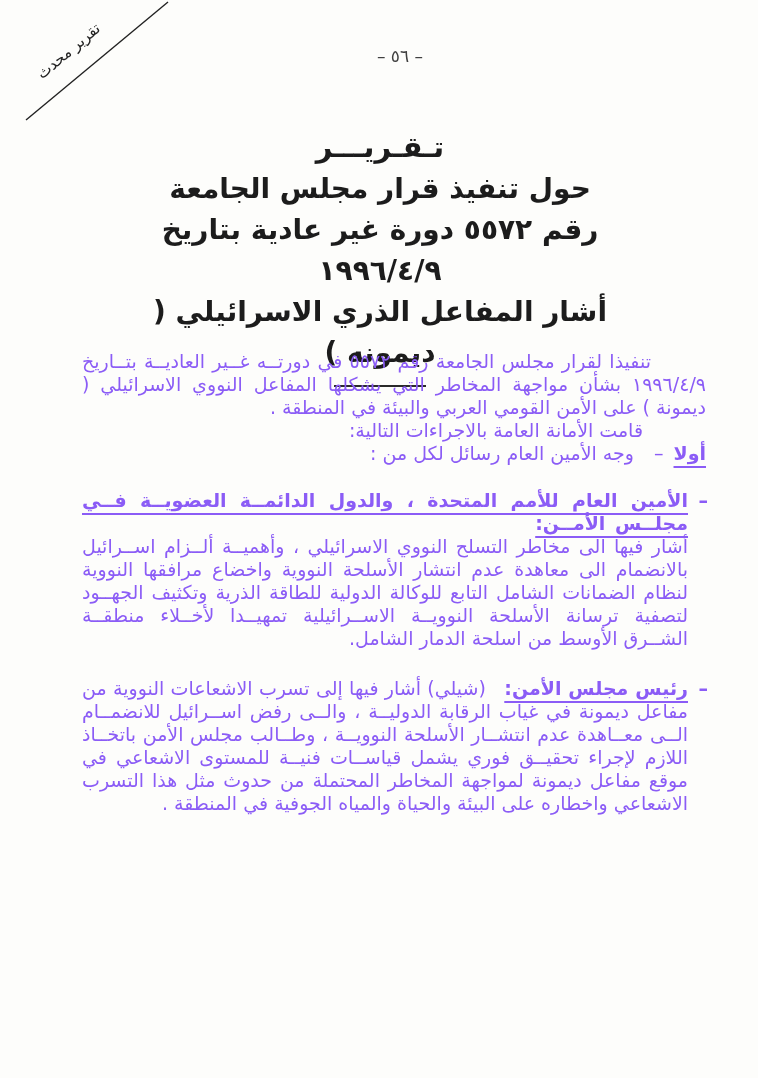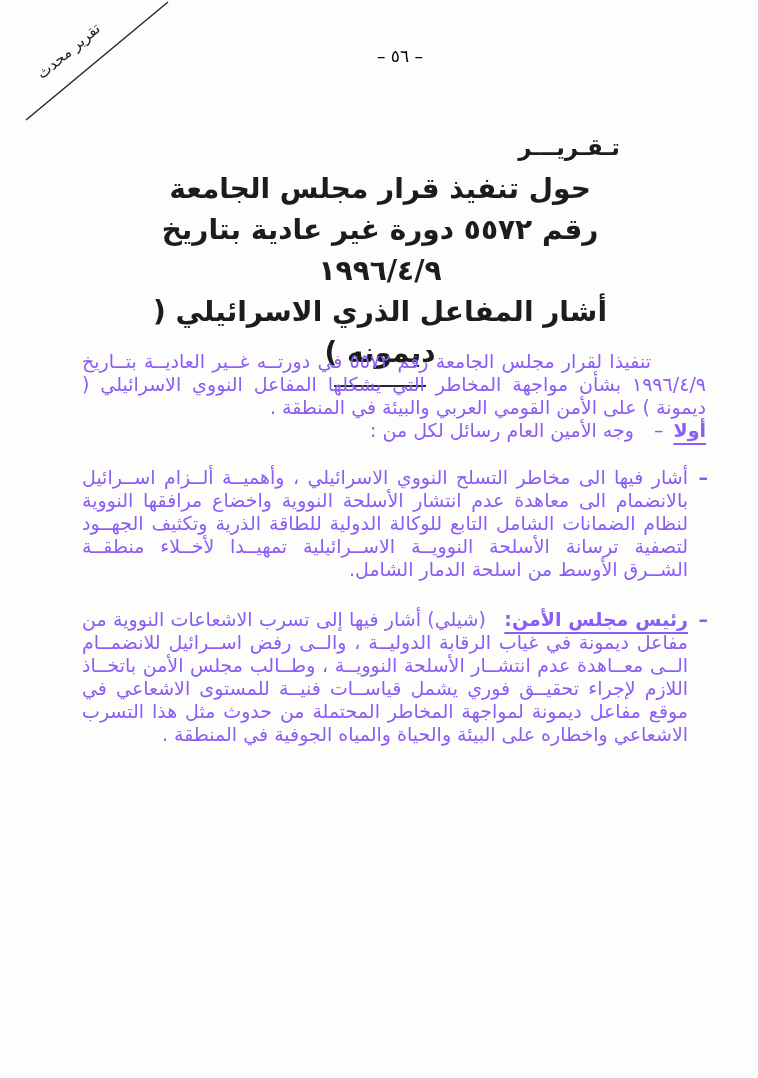--- a/index.html
+++ b/index.html
@@ -23,29 +23,29 @@
     transform-origin:center;
     font-size:15px;color:#222;
     white-space:nowrap;
     letter-spacing:1px;
   }
   .hw-line{position:absolute;left:8px;top:0;}
 
   
   .pagenum{
     position:absolute;top:46px;left:330px;width:140px;
-    text-align:center;font-size:17px;letter-spacing:3px;color:#000000;
+    text-align:center;font-size:17px;letter-spacing:3px;color:#404040;
   }
 
   
   .title-block{
     position:absolute;top:126px;left:140px;width:480px;
     direction:rtl;text-align:center;font-weight:bold;
   }
-  .title-main{font-size:23px;line-height:42px;letter-spacing:1px;text-align:right;}
+  .title-main{font-size:29px;line-height:42px;letter-spacing:1px;}
   .title-line{font-size:28px;line-height:41px;}
   .title-rule{
     width:92px;height:0;border-top:2px solid #2a2a2a;
     margin:12px auto 0 auto;
   }
 
   
   .doc-body{
     position:absolute;top:350px;right:52px;width:624px;
     direction:rtl;text-align:justify;
@@ -105,29 +105,31 @@
     <div class="title-line">حول تنفيذ قرار مجلس الجامعة</div>
     <div class="title-line">رقم  ٥٥٧٢ دورة غير عادية بتاريخ ١٩٩٦/٤/٩</div>
     <div class="title-line">أشار المفاعل الذري الاسرائيلي ( ديمونه )</div>
     <div class="title-rule"></div>
   </div>
 
   <div class="doc-body">
 
     <p class="p-intro">تنفيذا لقرار مجلس الجامعة رقم ٥٥٧٢  في دورتــه غــير العاديــة بتــاريخ ١٩٩٦/٤/٩ بشأن مواجهة المخاطر التي يشكلها المفاعل النووي الاسرائيلي ( ديمونة ) على الأمن القومي العربي والبيئة في المنطقة .</p>
 
+    <p class="p-actions">قامت الأمانة العامة بالاجراءات التالية:</p>
 
     <p class="p-first">
       <span class="u-label">أولا</span>
       <span class="first-dash">–</span>
       <span class="first-text">وجه الأمين العام رسائل لكل من :</span>
     </p>
 
     <div class="list-item li-1">
       <span class="dash">–</span>
+      <div class="li-head">الأمين العام للأمم المتحدة ، والدول  الدائمــة العضويــة فــي مجلــس الأمــن:</div>
       <p>أشار فيها الى مخاطر التسلح  النووي الاسرائيلي ، وأهميــة ألــزام اســرائيل بالانضمام الى معاهدة عدم انتشار الأسلحة النووية واخضاع مرافقها النووية لنظام الضمانات الشامل التابع للوكالة الدولية للطاقة الذرية وتكثيف  الجهــود لتصفية ترسانة الأسلحة النوويــة الاســرائيلية تمهيــدا لأخــلاء منطقــة الشــرق الأوسط من اسلحة الدمار الشامل.</p>
     </div>
 
     <div class="list-item li-2">
       <span class="dash">–</span>
       <p>
         <span class="li-head-inline">رئيس مجلس الأمن:</span>
         <span>(شيلي) أشار فيها إلى تسرب الاشعاعات النووية من مفاعل ديمونة في غياب الرقابة  الدوليــة ، والــى رفض اســرائيل للانضمــام الــى معــاهدة عدم انتشــار الأسلحة النوويــة ، وطــالب مجلس الأمن باتخــاذ اللازم لإجراء تحقيــق فوري يشمل قياســات فنيــة للمستوى الاشعاعي في موقع مفاعل ديمونة لمواجهة المخاطر المحتملة من حدوث مثل هذا التسرب الاشعاعي واخطاره على البيئة والحياة والمياه الجوفية في المنطقة .</span>
       </p>
     </div>

